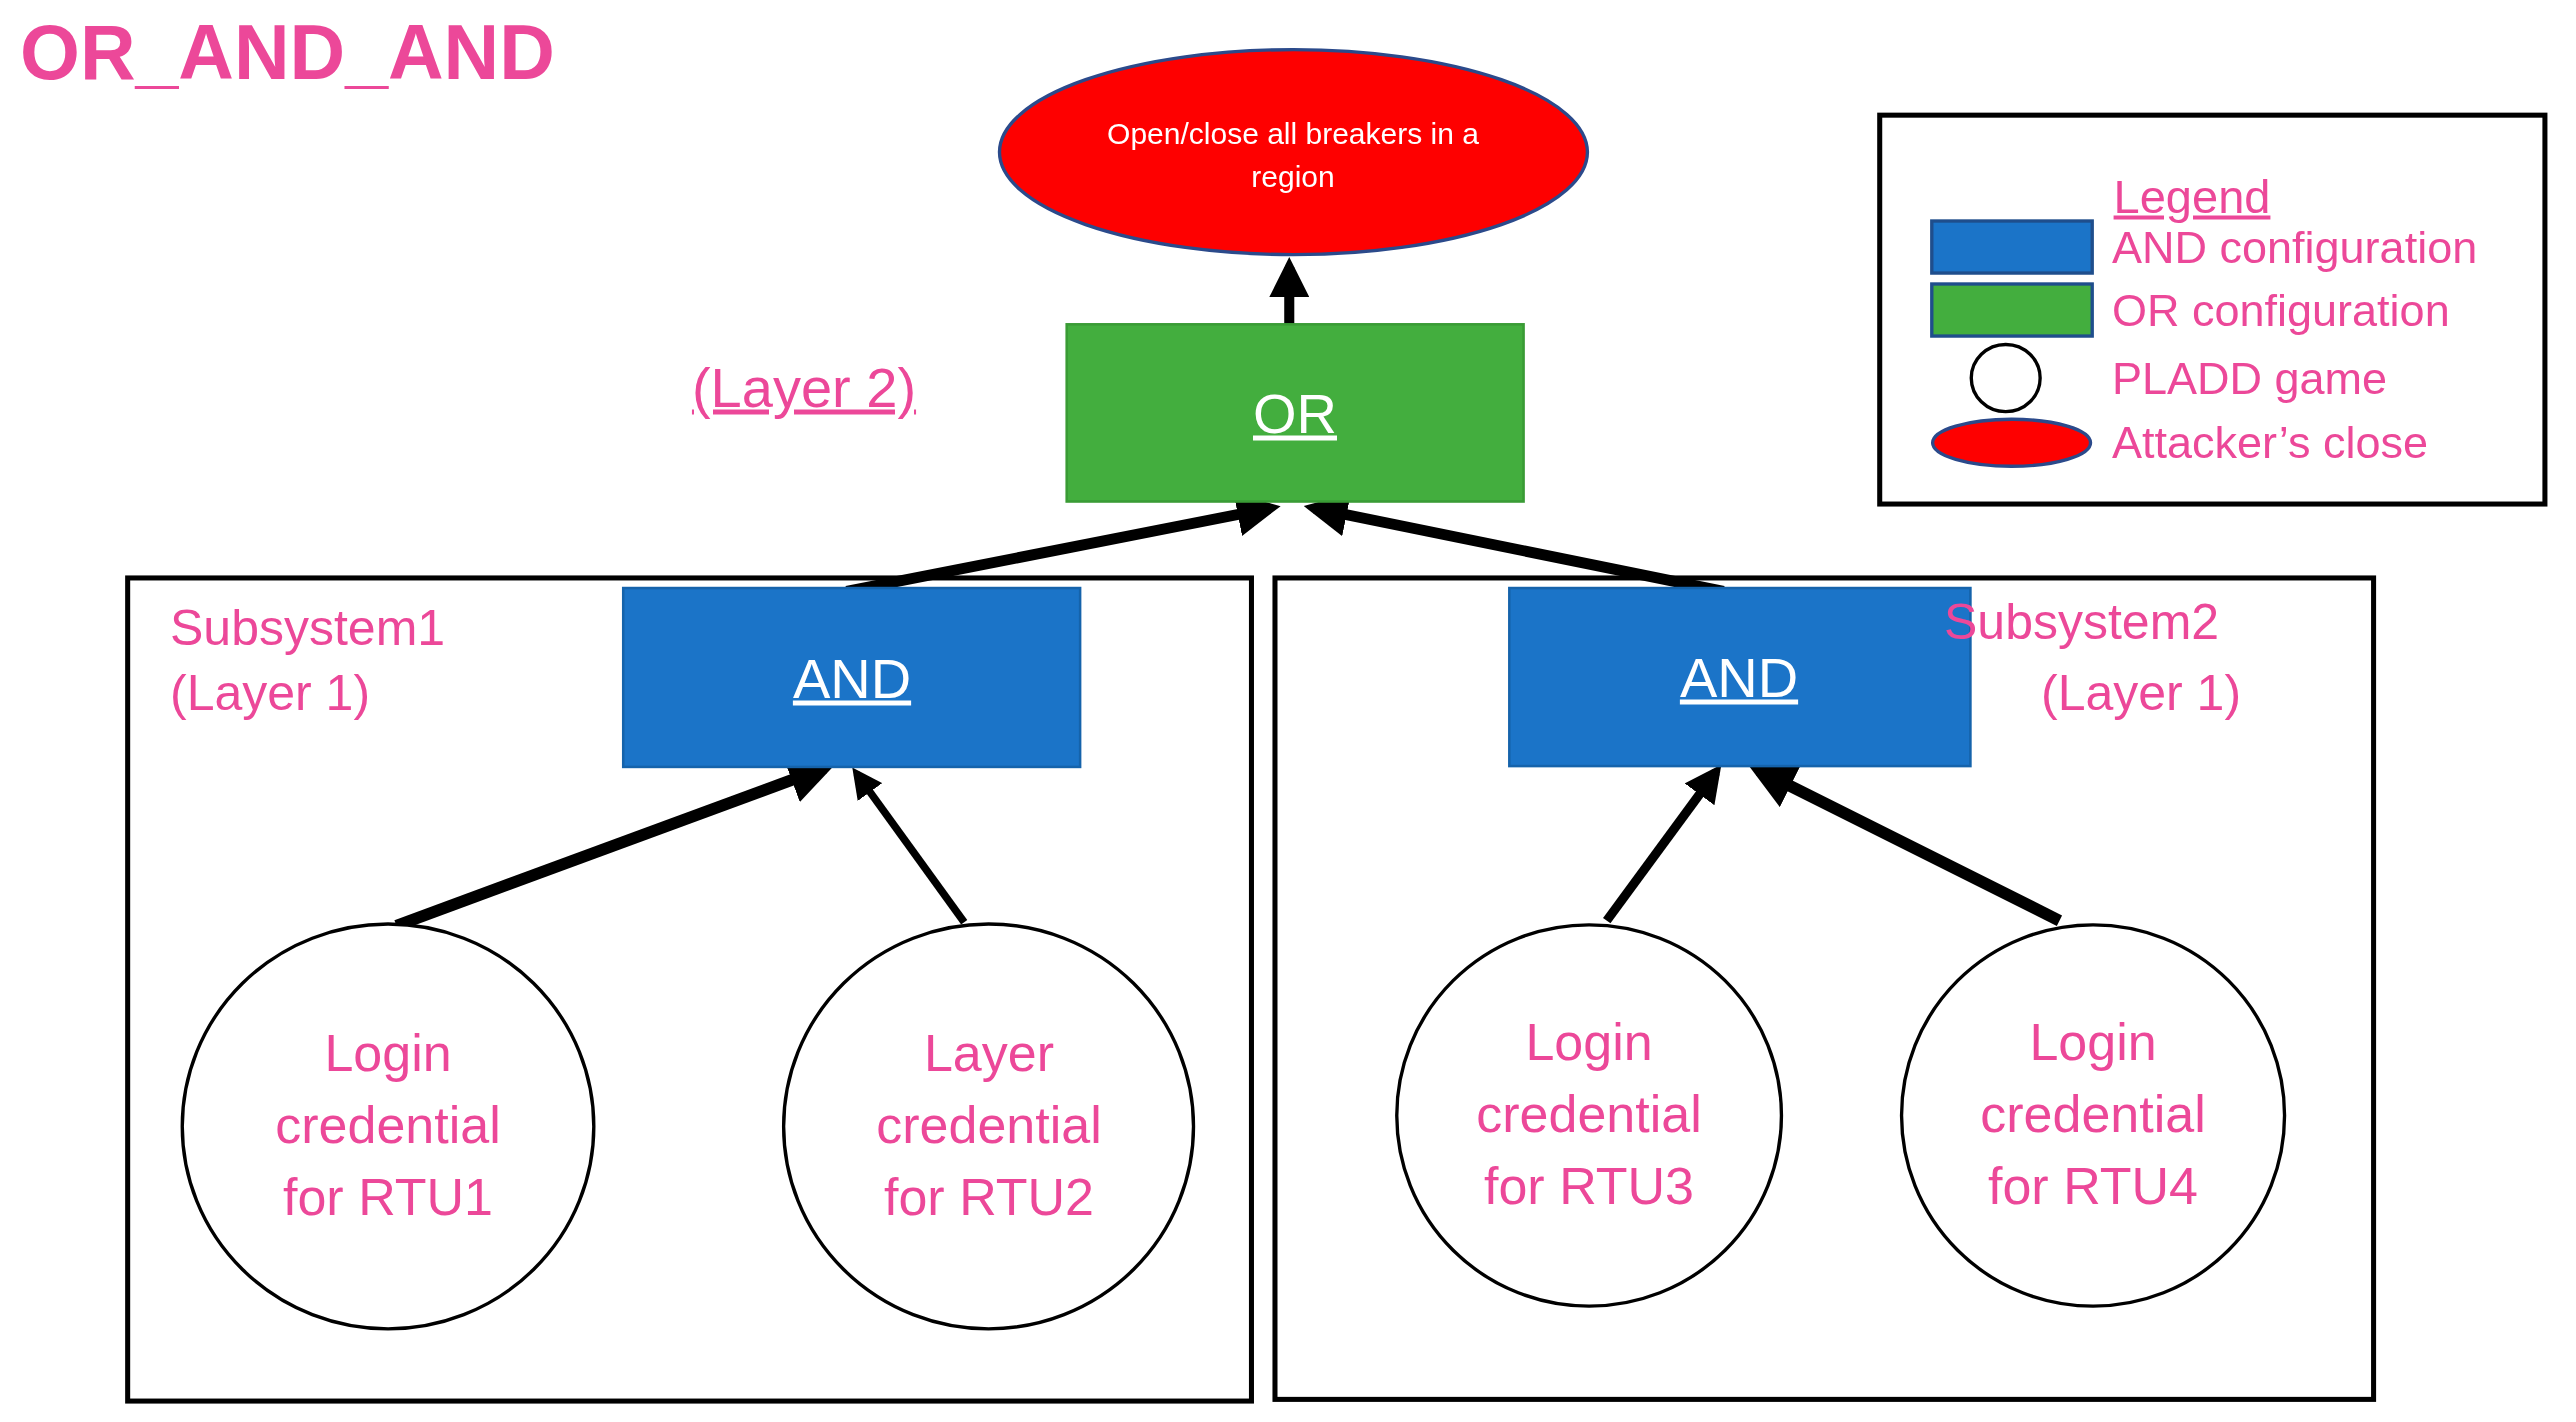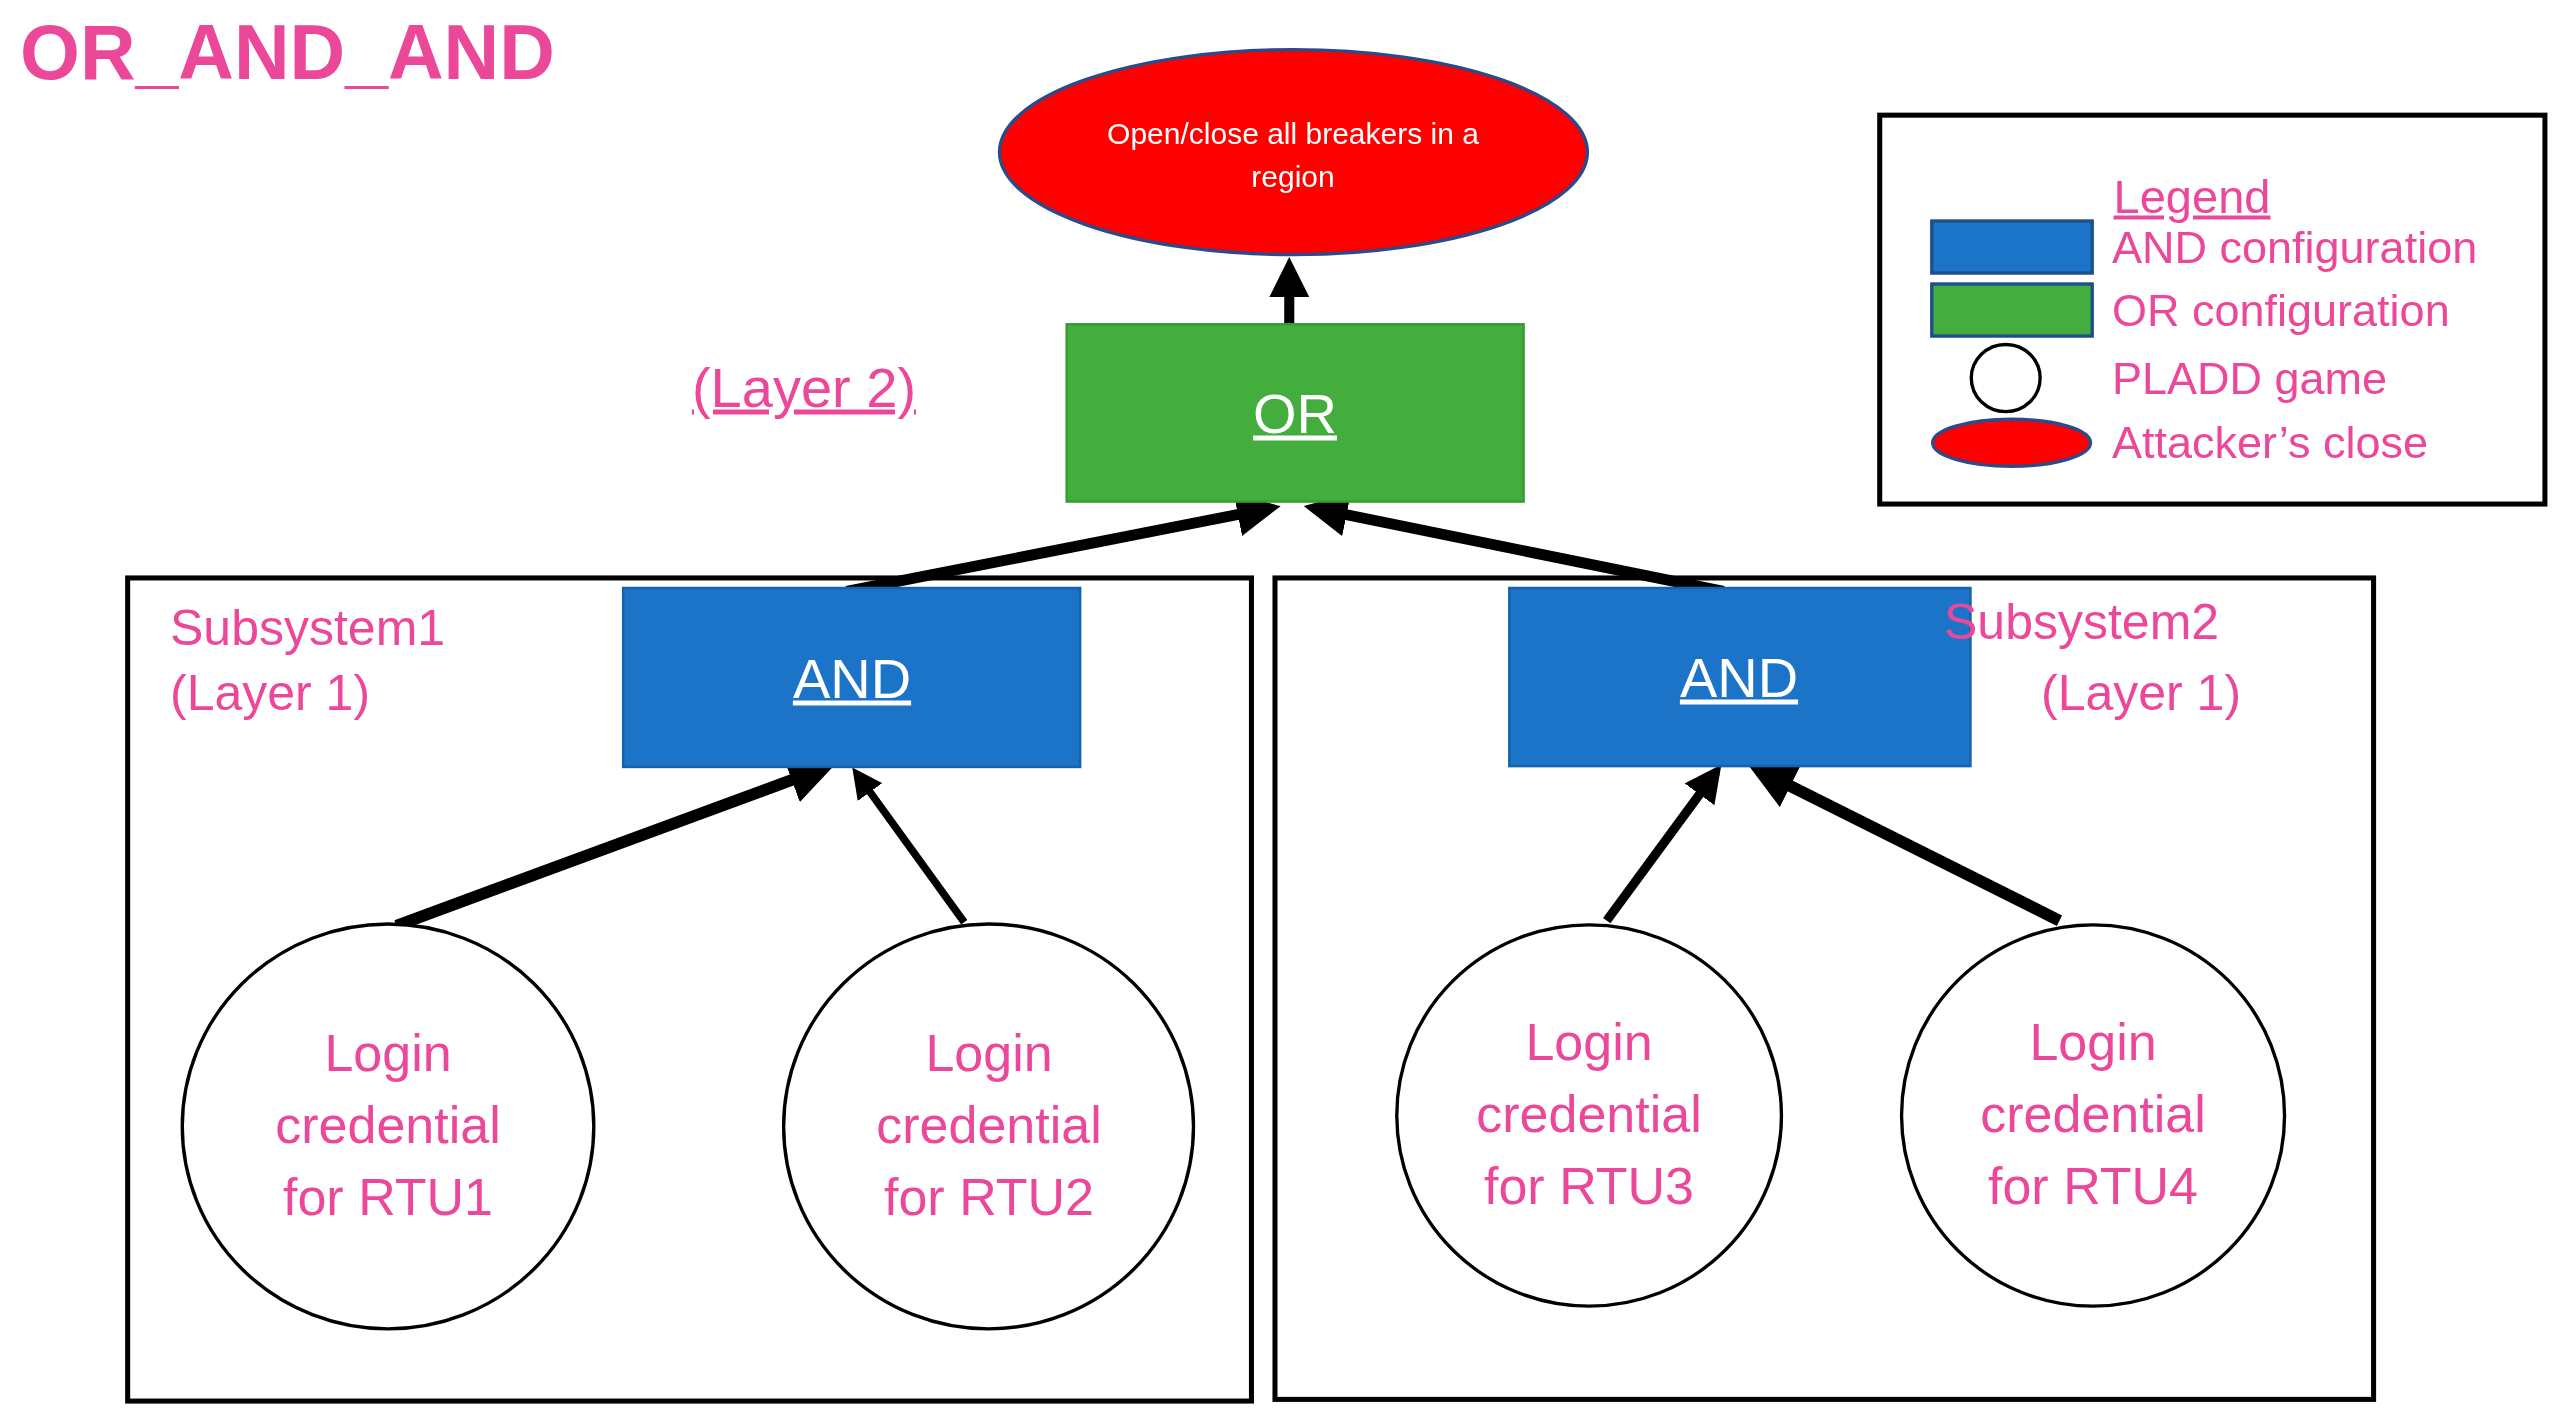--- a/index.html
+++ b/index.html
@@ -71,21 +71,21 @@
   <div class="label ctr nodefont white" style="left:852px;top:678px;">AND</div>
   <div class="label ctr nodefont white" style="left:1739px;top:677px;">AND</div>
 
   <div class="label sysfont" style="left:170px;top:593px;margin-top:6px;">Subsystem1</div>
   <div class="label sysfont" style="left:170px;top:664px;">(Layer 1)</div>
 
   <div class="label sysfont" style="left:1944px;top:593px;">Subsystem2</div>
   <div class="label sysfont" style="left:2041px;top:664px;">(Layer 1)</div>
 
   <div class="label ctr wrap circfont" style="left:388px;top:1126px;width:252px;">Login credential for RTU1</div>
-  <div class="label ctr wrap circfont" style="left:989px;top:1126px;width:252px;">Login credential for RTU2</div>
+  <div class="label ctr wrap circfont" style="left:989px;top:1126px;width:252px;">Layer credential for RTU2</div>
   <div class="label ctr wrap circfont" style="left:1589px;top:1115px;width:252px;">Login credential for RTU3</div>
   <div class="label ctr wrap circfont" style="left:2093px;top:1115px;width:252px;">Login credential for RTU4</div>
 
   <div class="label ctr legendtitle" style="left:2192px;top:196px;">Legend</div>
   <div class="label legenditem" style="left:2112px;top:218px;">AND configuration</div>
   <div class="label legenditem" style="left:2112px;top:281px;">OR configuration</div>
   <div class="label legenditem" style="left:2112px;top:349px;">PLADD game</div>
   <div class="label legenditem" style="left:2112px;top:413px;">Attacker’s close</div>
 
 </div>

